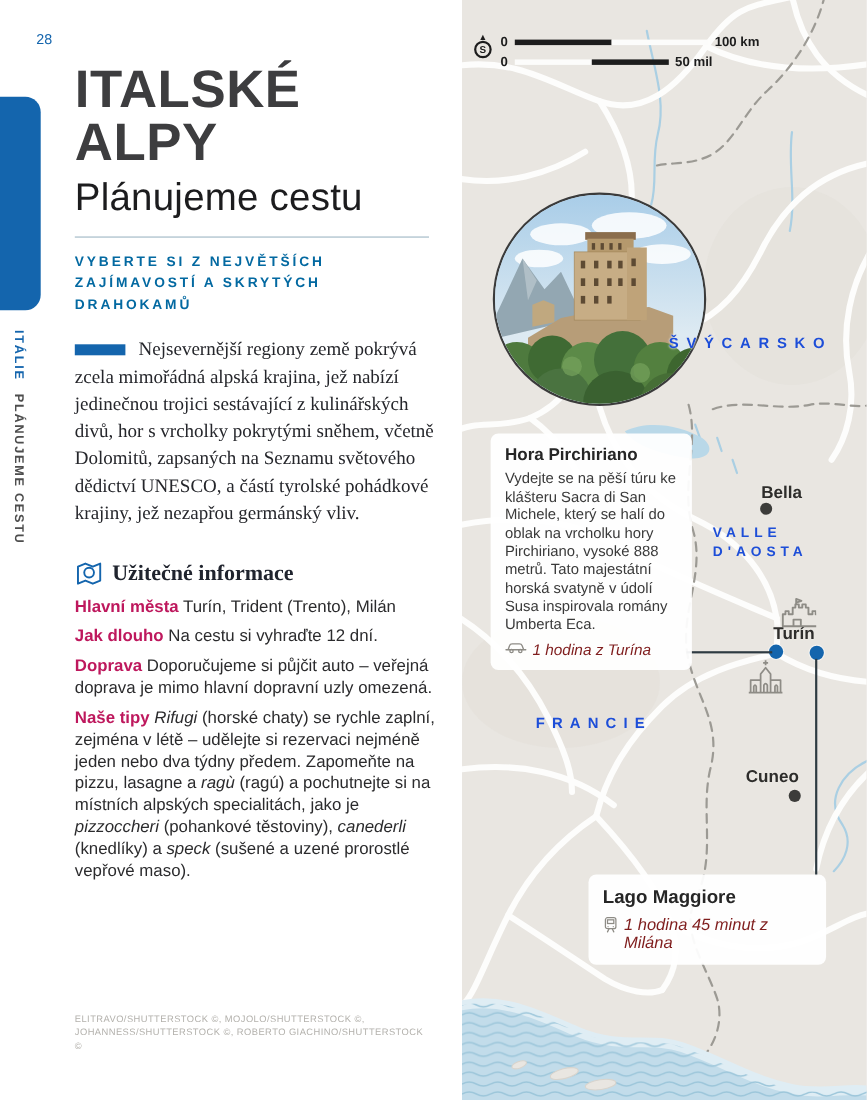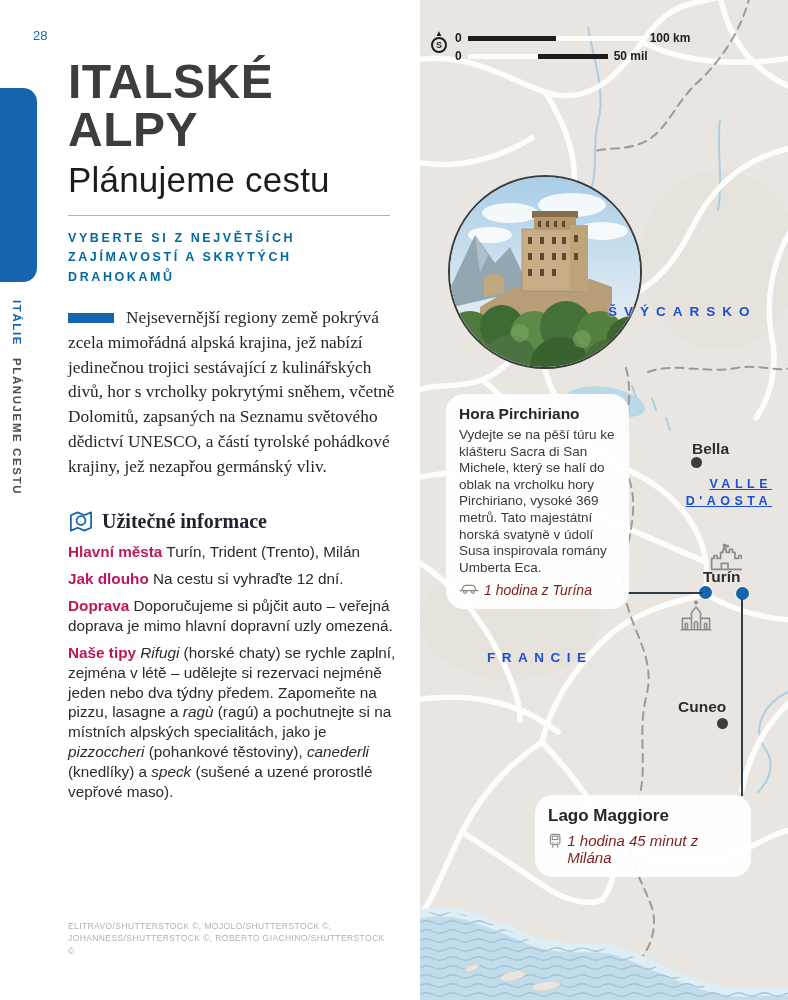--- a/index.html
+++ b/index.html
@@ -57,21 +57,21 @@
                text-shadow:0 0 2px #e9e6e1, 0 0 2px #e9e6e1; white-space:pre-line; }
   .city-label { position:absolute; font-size:15.5px; font-weight:bold; color:#2e2d2b;
                 text-shadow:0 0 3px #eceae5, 0 0 3px #eceae5; }
   .dot { position:absolute; border-radius:50%; }
   .dot-dark { width:11px; height:11px; background:#3c3c3a; }
   .dot-blue { width:13px; height:13px; background:#1465ad; box-shadow:0 0 0 1px rgba(255,255,255,0.5); }
   .leader-h { position:absolute; height:2px; background:#2e3b42; }
   .leader-v { position:absolute; width:2px; background:#2e3b42; }
   .poi-icon { position:absolute; }
 
-  .callout { position:absolute; background:rgba(255,255,255,0.94); border-radius:18px; padding:11px 13px; }
+  .callout { position:absolute; background:rgba(255,255,255,0.94); border-radius:7px; padding:11px 13px; }
   .callout-title { font-size:15.5px; font-weight:bold; color:#262626; margin-bottom:4px; }
   .callout-body { font-size:13.5px; line-height:1.23; color:#3a3a3a; }
   .callout-foot { margin-top:6px; font-size:14px; font-style:italic; color:#7f1d1d; display:flex; align-items:flex-start; gap:5px; }
   .callout-1 { left:26px; top:394px; width:183px; }
   .callout-2 { left:115px; top:795px; width:216px; }
   .callout-2 .callout-title { font-size:17px; }
   .callout-2 .callout-body { font-size:14.3px; line-height:1.26; }
   .callout-2 .callout-foot { font-size:15px; }
 </style>
 </head>
@@ -254,21 +254,21 @@
         <circle cx="110" cy="190" r="30" fill="#3a6130"></circle>
           <circle cx="160" cy="190" r="28" fill="#466e36"></circle>
         <circle cx="70" cy="156" r="9" fill="#76a25c" opacity="0.7"></circle>
           <circle cx="132" cy="162" r="9" fill="#76a25c" opacity="0.7"></circle>
       </g>
     </svg>
   </div>
 
   <div class="map-label" style="left:188px; top:304px; letter-spacing:7px;">ŠVÝCARSKO</div>
   <div class="map-label" style="left:67px; top:650px; letter-spacing:6.5px;">FRANCIE</div>
-  <div class="map-label" style="left:228px; top:476px; width:124px; text-align:right; font-size:12.5px; letter-spacing:4.5px; line-height:1.35;text-decoration:underline;">VALLE
+  <div class="map-label" style="left:228px; top:476px; width:124px; text-align:left; font-size:12.5px; letter-spacing:4.5px; line-height:1.35;">VALLE
 D'AOSTA</div>
 
   <div class="city-label" style="left:272px; top:440px;">Bella</div>
   <div class="dot dot-dark" style="left:271px; top:457px;"></div>
 
   <div class="city-label" style="left:283px; top:568px;">Turín</div>
   <div class="dot dot-blue" style="left:279px; top:586px;"></div>
   <div class="dot dot-blue" style="left:316px; top:587px;"></div>
 
   <div class="city-label" style="left:258px; top:698px;">Cuneo</div>
@@ -290,21 +290,21 @@
       <path d="M15 6 V2 M13 4 h4"></path>
       <path d="M11 28 V13 l4 -5 4 5 v15"></path>
       <path d="M13.6 28 v-6 q1.4 -2.4 2.8 0 v6"></path>
       <path d="M3 28 V18 h8 M19 18 h8 v10 M1.5 28 h27"></path>
       <path d="M5.5 28 v-5 q1 -2 2 0 v5 M22.5 28 v-5 q1 -2 2 0 v5"></path>
     </g>
   </svg>
 
   <div class="callout callout-1">
     <div class="callout-title">Hora Pirchiriano</div>
-    <div class="callout-body">Vydejte se na pěší túru ke klášteru Sacra di San Michele, který se halí do oblak na vrcholku hory Pirchiriano, vysoké 369 metrů. Tato majestátní horská svatyně v údolí Susa inspirovala romány Umberta Eca.</div>
+    <div class="callout-body">Vydejte se na pěší túru ke klášteru Sacra di San Michele, který se halí do oblak na vrcholku hory Pirchiriano, vysoké 888 metrů. Tato majestátní horská svatyně v údolí Susa inspirovala romány Umberta Eca.</div>
     <div class="callout-foot">
       <svg width="20" height="13" viewBox="0 0 20 13">
         <g fill="none" stroke="#8d8b85" stroke-width="1.2" stroke-linecap="round">
           <path d="M3 8.5 L4.2 5 Q4.7 3.4 6.6 3.4 h6.6 q1.9 0 2.5 1.6 L17 8.5"></path>
           <path d="M1 8.7 h18"></path>
           <circle cx="6" cy="9.8" r="1.5"></circle>
             <circle cx="14" cy="9.8" r="1.5"></circle>
         </g>
       </svg>
       <span>1 hodina z Turína</span>

